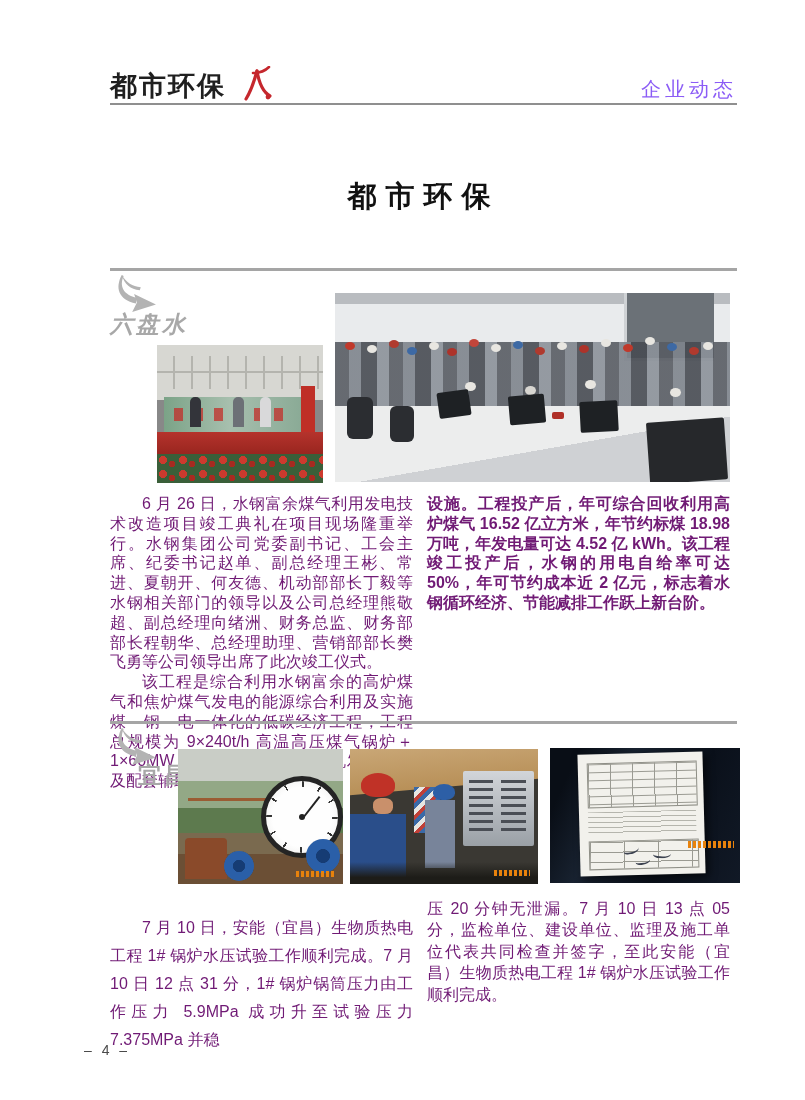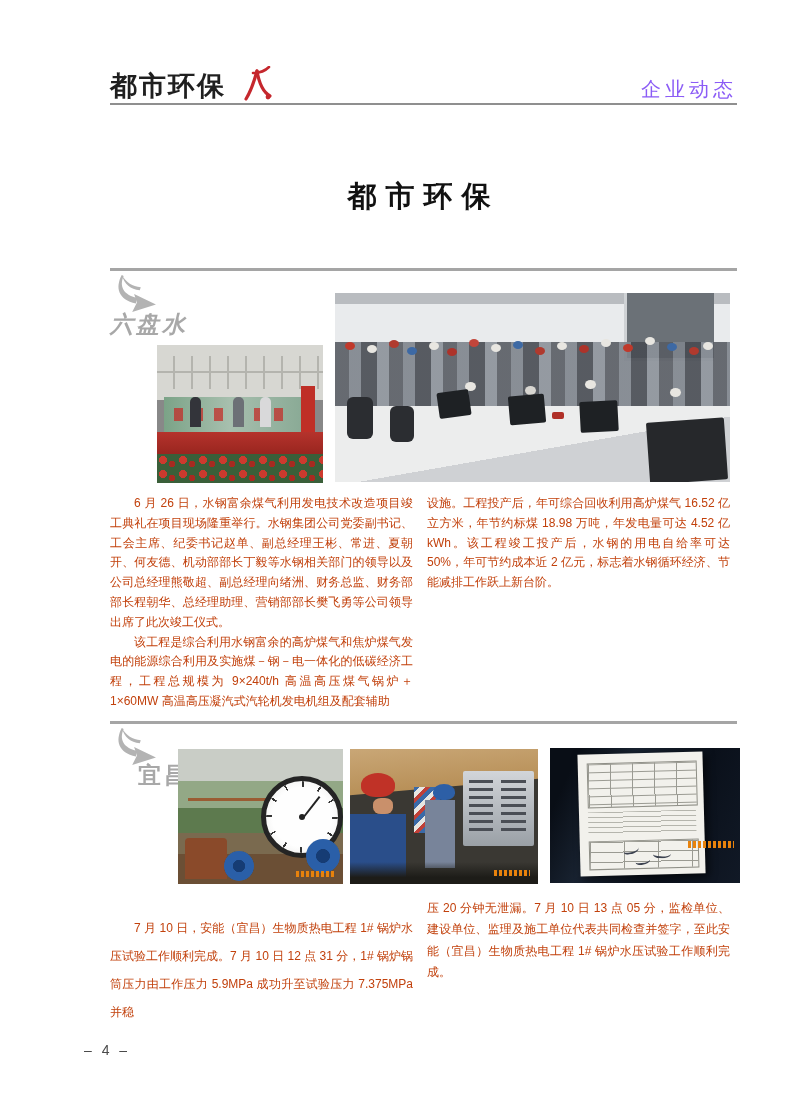--- a/index.html
+++ b/index.html
@@ -16,21 +16,21 @@
   
   .page-title{left:110px;top:177px;width:627px;text-align:center;font-size:29px;font-weight:bold;
               letter-spacing:9px;color:#111;font-family:"Liberation Serif",serif;}
 
   
   .sec-rule{left:110px;width:627px;height:3px;background:#a5a5a5;}
   .sec-arrow{left:112px;width:48px;height:38px;}
   .sec-label{left:110px;font-size:23px;font-weight:bold;color:#a8a8a8;letter-spacing:3px;}
 
   
-  .col{width:303px;font-size:12px;line-height:19.8px;text-align:justify;color:#c2410c;}
+  .col{width:303px;font-size:16px;line-height:19.8px;text-align:justify;color:#701a75;}
   .col p{margin:0;}
   .col p.indent{text-indent:2em;}
 
   
   .page-number{left:84px;top:1042px;font-size:14px;letter-spacing:3px;color:#4a4a4a;}
 
   
   .photo{position:absolute;overflow:hidden;background:#888;}
   .ph{position:absolute;}
 
@@ -182,21 +182,21 @@
   <div class="ph p2-mon m2"></div>
   <div class="ph p2-mon m3"></div>
   <div class="ph p2-phone"></div>
   <div class="ph p2-mon m4"></div>
 </div>
 
 <div class="abs col" style="left:110px;top:494px;">
   <p class="indent">6 月 26 日，水钢富余煤气利用发电技术改造项目竣工典礼在项目现场隆重举行。水钢集团公司党委副书记、工会主席、纪委书记赵单、副总经理王彬、常进、夏朝开、何友德、机动部部长丁毅等水钢相关部门的领导以及公司总经理熊敬超、副总经理向绪洲、财务总监、财务部部长程朝华、总经理助理、营销部部长樊飞勇等公司领导出席了此次竣工仪式。</p>
   <p class="indent">该工程是综合利用水钢富余的高炉煤气和焦炉煤气发电的能源综合利用及实施煤－钢－电一体化的低碳经济工程，工程总规模为 9×240t/h 高温高压煤气锅炉＋1×60MW 高温高压凝汽式汽轮机发电机组及配套辅助</p>
 </div>
-<div class="abs col" style="left:427px;top:494px;">
+<div class="abs col" style="left:427px;top:494px;font-weight:bold;">
   <p>设施。工程投产后，年可综合回收利用高炉煤气 16.52 亿立方米，年节约标煤 18.98 万吨，年发电量可达 4.52 亿 kWh。该工程竣工投产后，水钢的用电自给率可达 50%，年可节约成本近 2 亿元，标志着水钢循环经济、节能减排工作跃上新台阶。</p>
 </div>
 
 <div class="abs sec-rule" style="top:721px;"></div>
 <svg class="abs sec-arrow" style="top:727px;" viewBox="0 0 50 40">
   <path d="M10 1 C3 14 6 27 25 31 L26 25 C12 22 7 13 12 2 Z" fill="#b3b3b3"></path>
   <path d="M10 1 C15 9 21 13 30 14 L29 17 C19 16 13 11 10 1 Z" fill="#b3b3b3"></path>
   <path d="M23 21 L46 32 L21 40 L26 30 Z" fill="#b3b3b3"></path>
 </svg>
 <div class="abs sec-label" style="top:760px;margin-left:28px;">宜昌</div>

